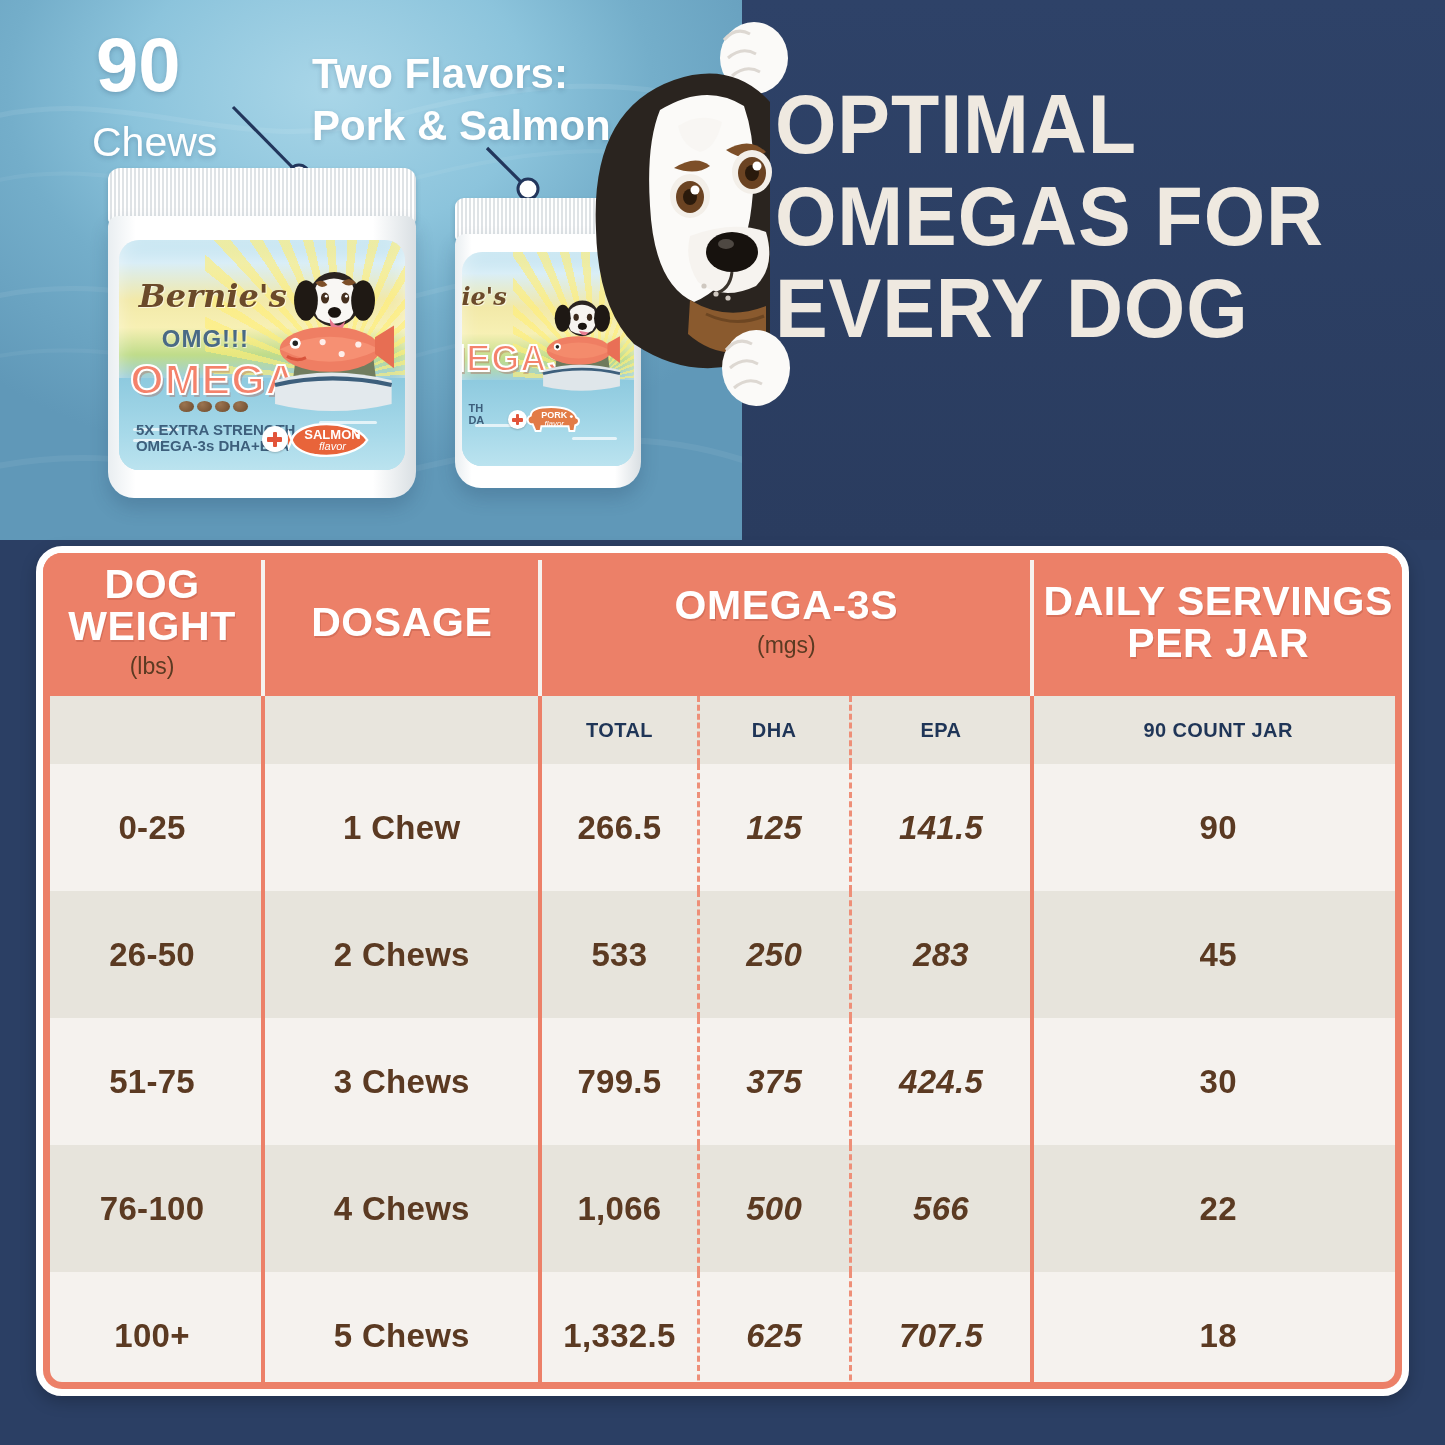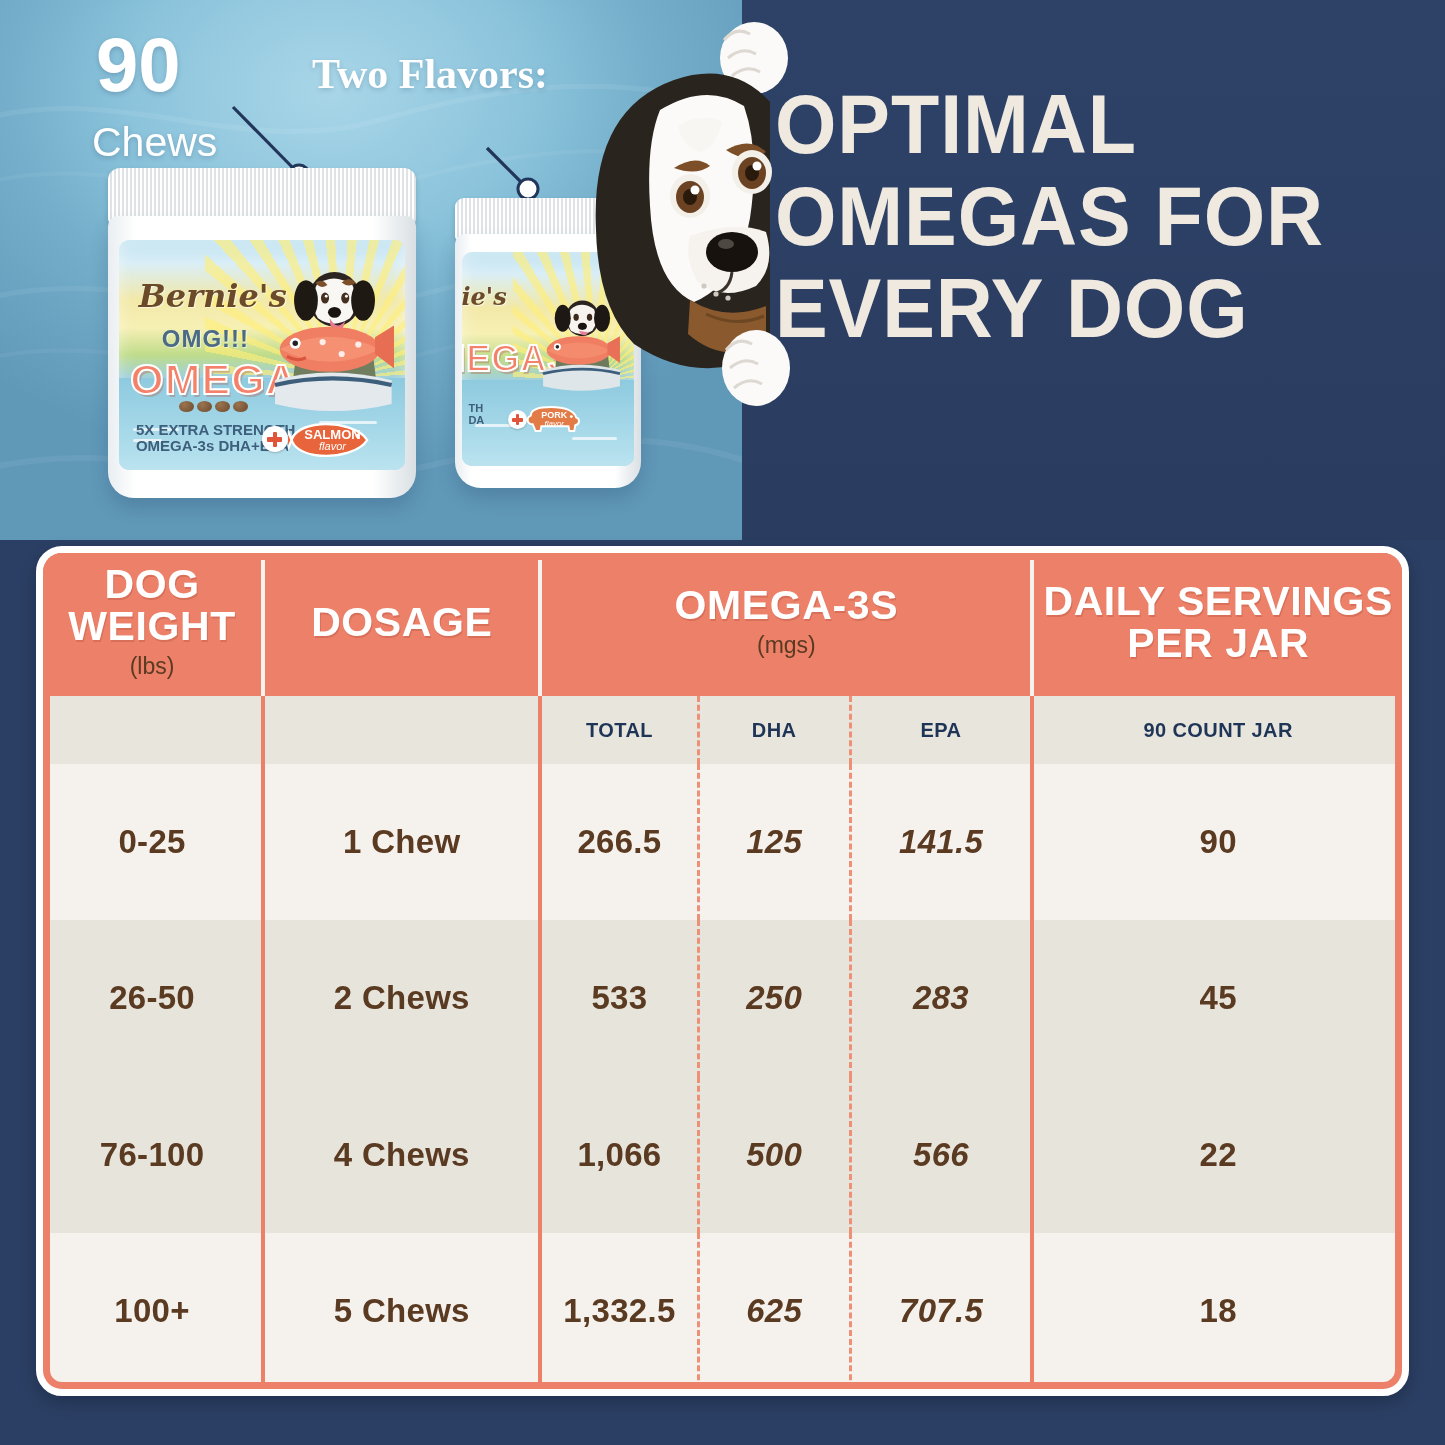--- a/index.html
+++ b/index.html
@@ -54,21 +54,20 @@
   #chews-label {
     position:absolute; left:92px; top:120px;
     color:#ffffff; font-weight:normal; font-size:41px; line-height:44px;
     text-shadow:0 2px 5px rgba(30,60,90,.25);
   }
   
   #flavors {
     position:absolute; left:312px; top:48px;
     color:#ffffff; font-weight:bold; font-size:42px; line-height:52px;
     text-shadow:0 2px 5px rgba(30,60,90,.22);
-    font-family:Liberation Serif, serif;
   }
   #flavors span { display:block; white-space:nowrap; }
 
   
   .callout-svg { position:absolute; left:0; top:0; width:742px; height:540px; pointer-events:none; }
 
   
   .jar { position:absolute; }
   .jar .lid {
     position:absolute; left:0; top:0; width:100%; height:56px;
@@ -81,21 +80,21 @@
   }
   .jar .body {
     position:absolute; left:0; width:100%;
     border-radius:10px 10px 26px 26px;
     background:linear-gradient(90deg,#e9eef1 0%,#ffffff 9%,#ffffff 86%,#d9dfe3 100%);
     box-shadow:0 10px 18px rgba(30,60,90,.22);
     overflow:hidden;
   }
   .label {
     position:absolute; left:3.5%; width:93%;
-    border-radius:10px;
+    border-radius:20px;
     overflow:hidden;
     background:
       linear-gradient(180deg,
         #bfe2f0 0%, #d9eef7 10%,
         #f2e9a8 26%, #f7f0b4 38%,
         #bfdc8a 50%, #9fd0de 60%,
         #8ecadf 78%, #9ad4e6 100%);
     box-shadow:inset 0 0 18px rgba(255,255,255,.45);
   }
   .label .sunrays {
@@ -247,20 +246,21 @@
     <span class="ln">OPTIMAL</span>
     <span class="ln">OMEGAS FOR</span>
     <span class="ln">EVERY DOG</span>
   </div>
 
   <div id="chews-count">90</div>
   <div id="chews-label">Chews</div>
 
   <div id="flavors">
     <span>Two Flavors:</span>
+    <span>Pork &amp; Salmon</span>
   </div>
 
   <svg class="callout-svg" viewBox="0 0 742 540">
     <line x1="233" y1="107" x2="296" y2="171" stroke="#22365c" stroke-width="3.2"></line>
     <circle cx="299" cy="175" r="10" fill="#ffffff" stroke="#22365c" stroke-width="3"></circle>
     <line x1="487" y1="148" x2="524" y2="185" stroke="#22365c" stroke-width="3.2"></line>
     <circle cx="528" cy="189" r="10" fill="#ffffff" stroke="#22365c" stroke-width="3"></circle>
   </svg>
 
   <div class="jar" style="left:455px; top:198px; width:186px; height:290px;">
@@ -478,20 +478,28 @@
         <td class="bd vline">90</td>
       </tr>
       <tr class="alt">
         <td class="bd">26-50</td>
         <td class="bd vline">2 Chews</td>
         <td class="bd vline">533</td>
         <td class="bd dash">250</td>
         <td class="bd dash">283</td>
         <td class="bd vline">45</td>
       </tr>
+      <tr class="norm">
+        <td class="bd">51-75</td>
+        <td class="bd vline">3 Chews</td>
+        <td class="bd vline">799.5</td>
+        <td class="bd dash">375</td>
+        <td class="bd dash">424.5</td>
+        <td class="bd vline">30</td>
+      </tr>
       <tr class="alt">
         <td class="bd">76-100</td>
         <td class="bd vline">4 Chews</td>
         <td class="bd vline">1,066</td>
         <td class="bd dash">500</td>
         <td class="bd dash">566</td>
         <td class="bd vline">22</td>
       </tr>
       <tr class="norm">
         <td class="bd">100+</td>

